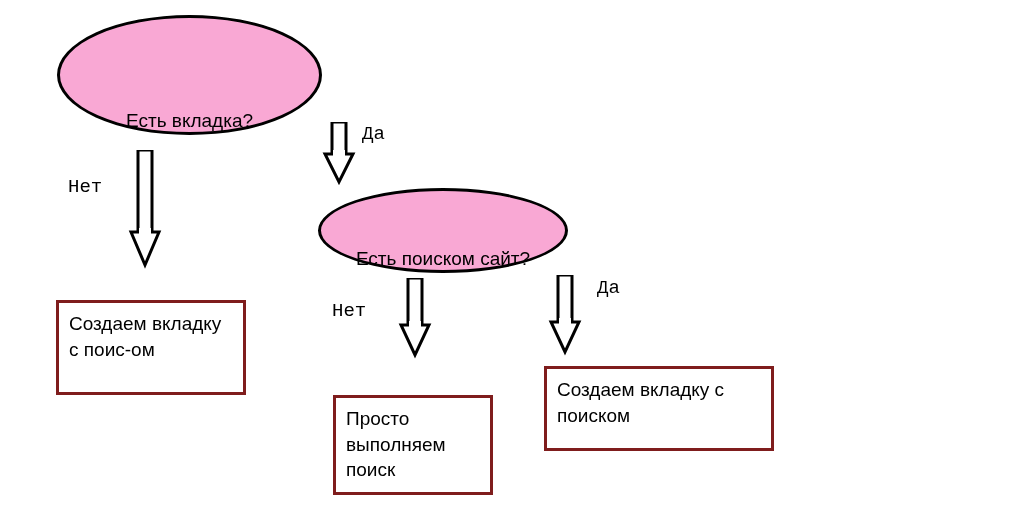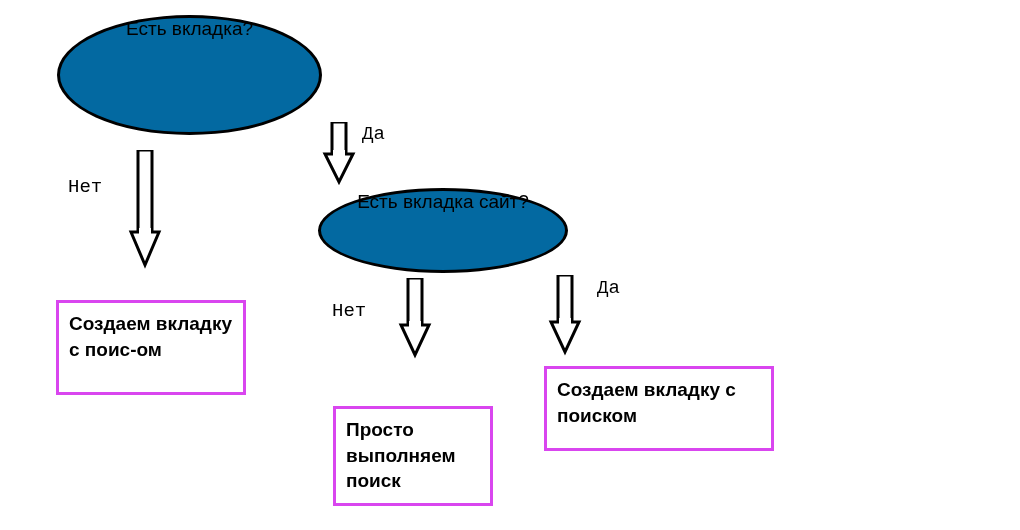--- a/index.html
+++ b/index.html
@@ -10,32 +10,31 @@
       position: relative;
       font-family: Arial, sans-serif;
       font-size: 19px;
       color: #000;
     }
     .ellipse {
       position: absolute;
       border: 3px solid #000;
       border-radius: 50%;
       display: flex;
-      align-items: flex-start;
+      align-items: flex-end;
       justify-content: center;
       text-align: center;
-      background: #0369a1;
+      background: #f9a8d4;
     }
     .box {
       position: absolute;
-      border: 3px solid #d946ef;
+      border: 3px solid #7f1d1d;
       background: #fff;
       padding: 8px 10px;
       line-height: 1.35;
-      font-weight: bold;
     }
     .label {
       position: absolute;
       font-size: 19px;
       font-family: Liberation Mono, monospace;
     }
     .arrow {
       position: absolute;
     }
   </style>
@@ -54,40 +53,40 @@
 <div class="label" style="left:68px; top:176px;">Нет</div>
 
 <svg class="arrow" style="left:319px; top:122px;" width="40" height="65">
   <rect x="13" y="0" width="14" height="35" fill="#fff" stroke="#000" stroke-width="3"></rect>
   <polygon points="6,32 34,32 20,60" fill="#fff" stroke="#000" stroke-width="3"></polygon>
   <rect x="14" y="28" width="12" height="8" fill="#fff" stroke="none"></rect>
 </svg>
 <div class="label" style="left:362px; top:123px;">Да</div>
 
 <div class="ellipse" style="left:318px; top:188px; width:250px; height:85px;">
-  <span>Есть вкладка сайт?</span>
+  <span>Есть поиском сайт?</span>
 </div>
 
 <div class="box" style="left:56px; top:300px; width:190px; height:95px;">
   <span>Создаем вкладку с поис-ом</span>
 </div>
 
 <svg class="arrow" style="left:395px; top:278px;" width="40" height="82">
   <rect x="13" y="0" width="14" height="50" fill="#fff" stroke="#000" stroke-width="3"></rect>
   <polygon points="6,47 34,47 20,77" fill="#fff" stroke="#000" stroke-width="3"></polygon>
   <rect x="14" y="43" width="12" height="8" fill="#fff" stroke="none"></rect>
 </svg>
 <div class="label" style="left:332px; top:300px;">Нет</div>
 
 <svg class="arrow" style="left:545px; top:275px;" width="40" height="82">
   <rect x="13" y="0" width="14" height="50" fill="#fff" stroke="#000" stroke-width="3"></rect>
   <polygon points="6,47 34,47 20,77" fill="#fff" stroke="#000" stroke-width="3"></polygon>
   <rect x="14" y="43" width="12" height="8" fill="#fff" stroke="none"></rect>
 </svg>
 <div class="label" style="left:597px; top:277px;">Да</div>
 
-<div class="box" style="left:333px; top:406px; width:160px; height:100px;">
+<div class="box" style="left:333px; top:395px; width:160px; height:100px;">
   <span>Просто выполняем поиск</span>
 </div>
 
 <div class="box" style="left:544px; top:366px; width:230px; height:85px;">
   <span>Создаем вкладку с поиском</span>
 </div>
 
 </body></html>

